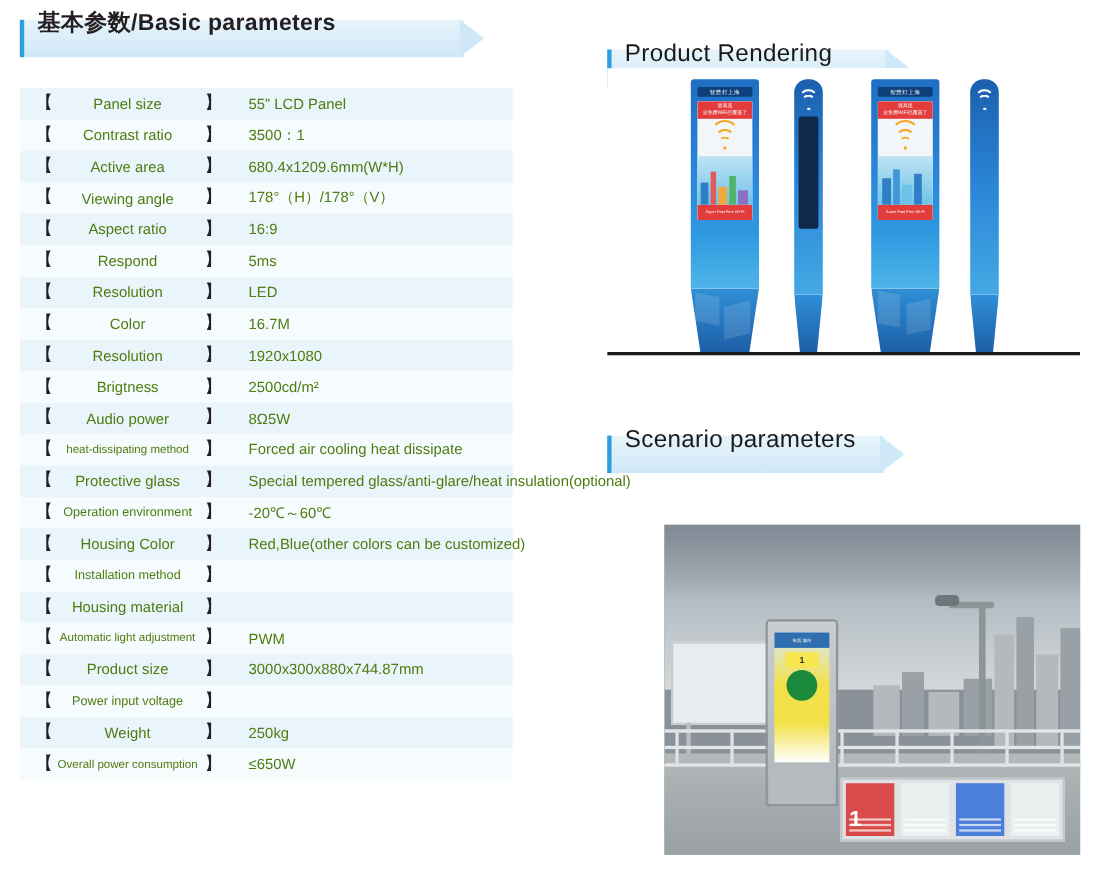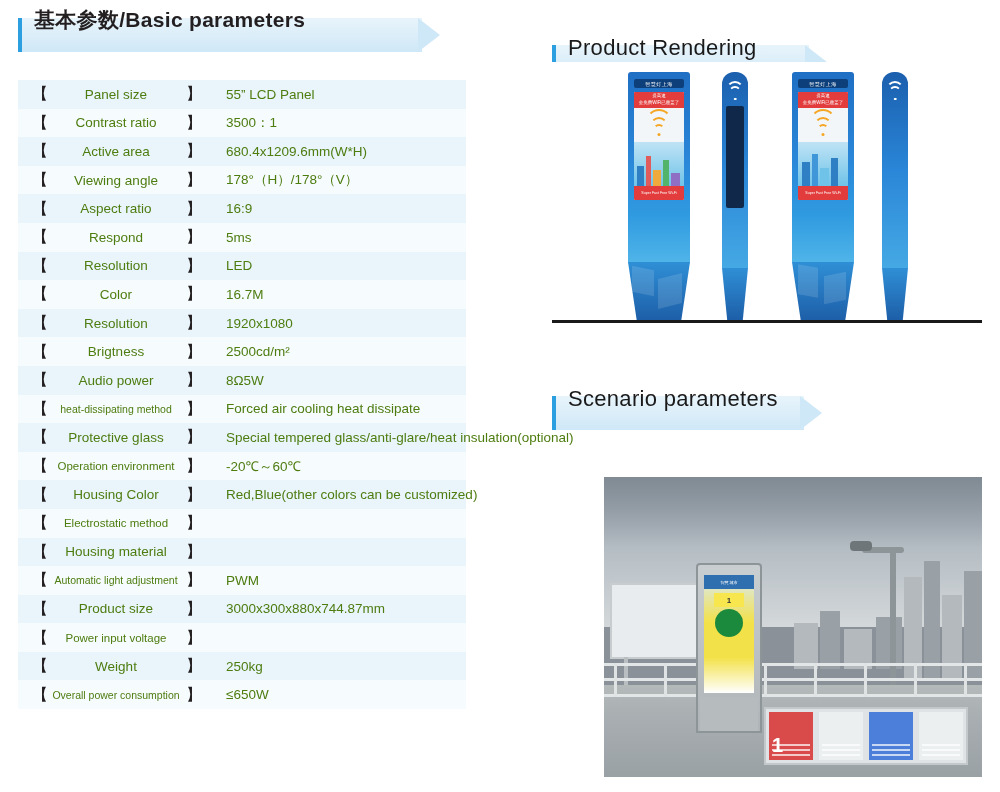--- a/index.html
+++ b/index.html
@@ -513,21 +513,21 @@
       <div class="spec-label">
         <span class="bracket left">【</span>
         <span class="lab-text">Housing Color</span>
         <span class="bracket right">】</span>
       </div>
       <div class="spec-value">Red,Blue(other colors can be customized)</div>
     </div>
     <div class="spec-row even">
       <div class="spec-label">
         <span class="bracket left">【</span>
-        <span class="lab-text small">Electrostatic method</span>
+        <span class="lab-text small">Installation method</span>
         <span class="bracket right">】</span>
       </div>
     </div>
     <div class="spec-row odd">
       <div class="spec-label">
         <span class="bracket left">【</span>
         <span class="lab-text">Housing material</span>
         <span class="bracket right">】</span>
       </div>
     </div>

